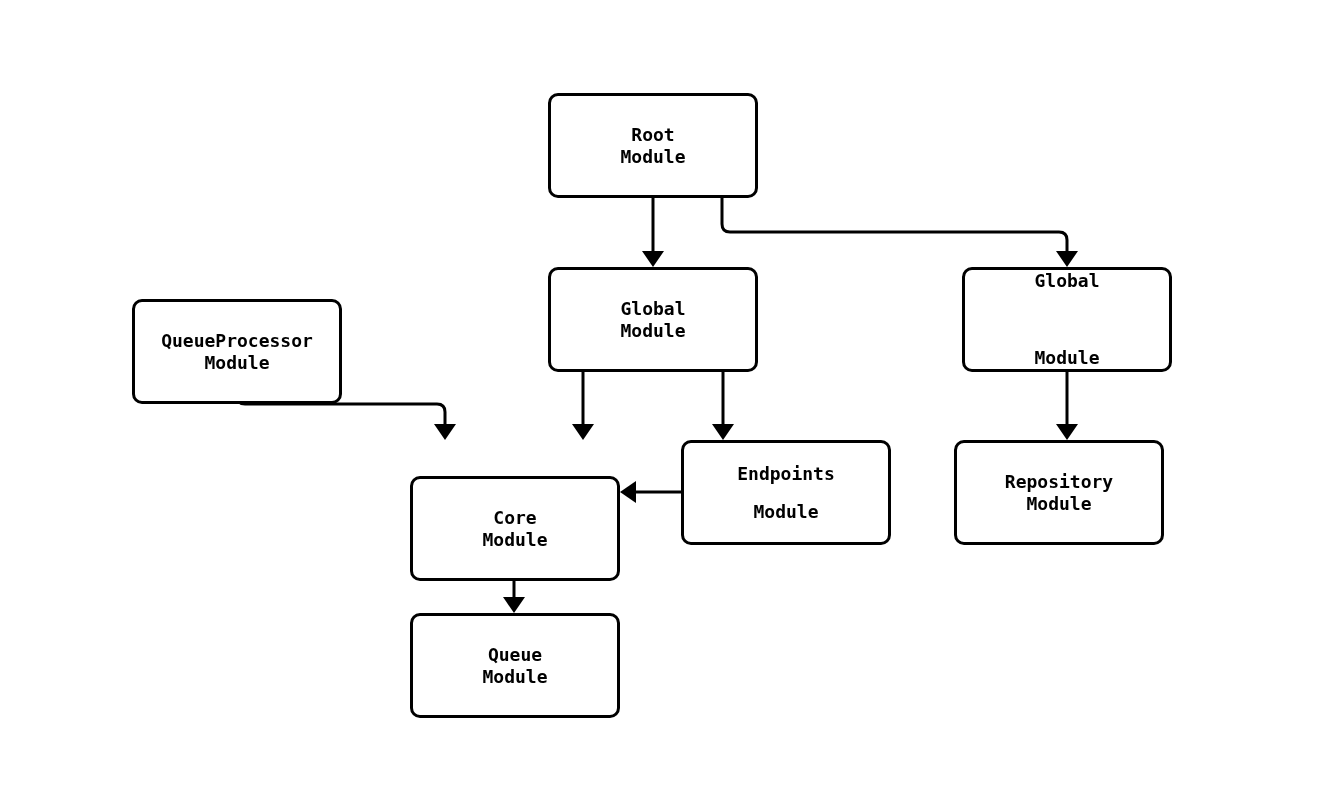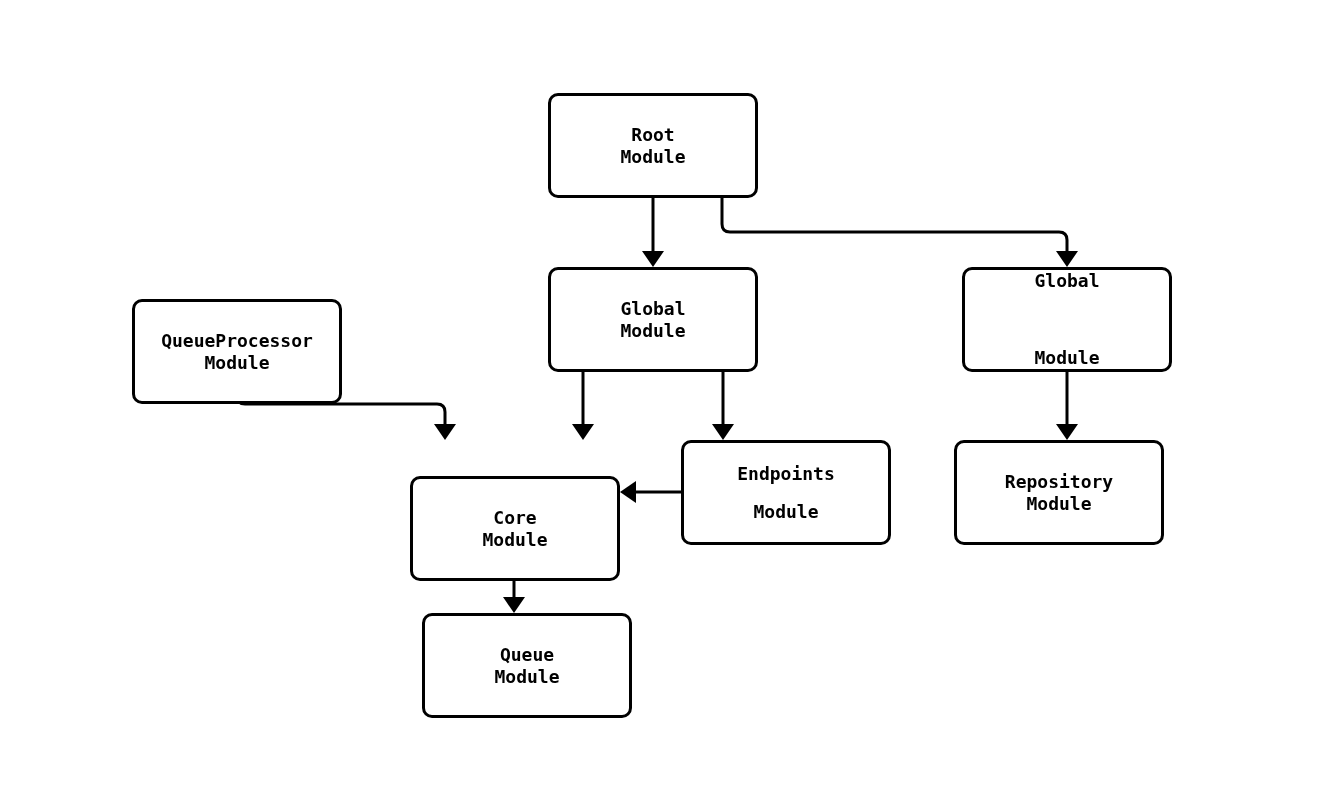--- a/index.html
+++ b/index.html
@@ -50,21 +50,21 @@
     color: #000000;
   }
   
   .node-root          { left: 548px;  top: 93px;  }
   .node-queueprocessor{ left: 132px;  top: 267px; margin-top: 32px; }
   .node-server        { left: 548px;  top: 267px; }
   .node-global        { left: 962px;  top: 267px; justify-content: space-between; }
   .node-core          { left: 410px;  top: 440px; margin-top: 36px; }
   .node-endpoints     { left: 681px;  top: 440px; gap: 16px; }
   .node-repository    { left: 918px;  top: 440px; margin-left: 36px; }
-  .node-queue         { left: 422px;  top: 613px; }
+  .node-queue         { left: 410px;  top: 613px; }
 </style>
 </head>
 <body>
 
 <div id="canvas">
 
   <svg id="edges-layer" viewBox="0 0 1337 809" xmlns="http://www.w3.org/2000/svg">
 
     <g>
       <path class="edge-path" d="M653,198 L653,251"></path>

